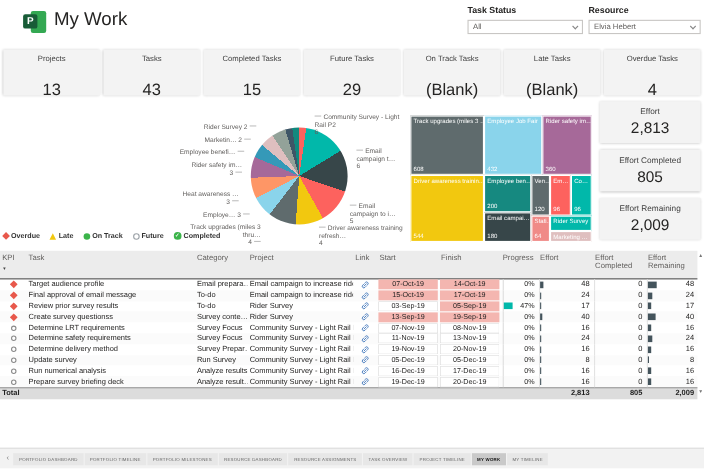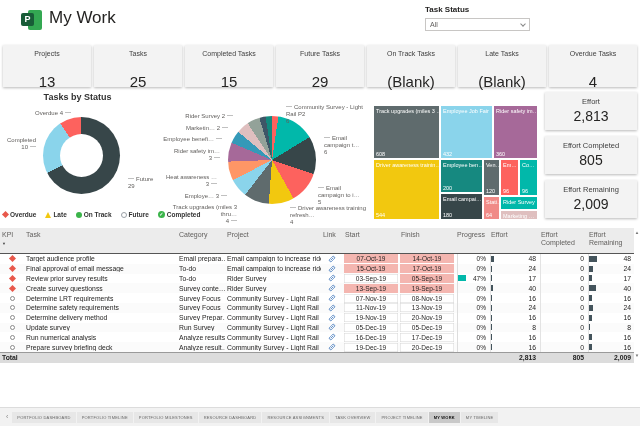--- a/index.html
+++ b/index.html
@@ -100,29 +100,36 @@
   </div>
   <div class="page-title">My Work</div>
 
   <div class="filter" style="left:425px">
     <div class="filter-label">Task Status</div>
     <div class="filter-box">
       <span>All</span>
       <span class="chev"></span>
     </div>
   </div>
+  <div class="filter" style="left:535px;width:102px">
+    <div class="filter-label">Resource</div>
+    <div class="filter-box">
+      <span>Elvia Hebert</span>
+      <span class="chev"></span>
+    </div>
+  </div>
 
   <div id="kpi-row">
       <div class="kpi-card">
         <div class="kpi-label">Projects</div>
         <div class="kpi-value">13</div>
       </div>
       <div class="kpi-card">
         <div class="kpi-label">Tasks</div>
-        <div class="kpi-value">25</div>
+        <div class="kpi-value">43</div>
       </div>
       <div class="kpi-card">
         <div class="kpi-label">Completed Tasks</div>
         <div class="kpi-value">15</div>
       </div>
       <div class="kpi-card">
         <div class="kpi-label">Future Tasks</div>
         <div class="kpi-value">29</div>
       </div>
       <div class="kpi-card">
@@ -132,32 +139,20 @@
       <div class="kpi-card">
         <div class="kpi-label">Late Tasks</div>
         <div class="kpi-value">(Blank)</div>
       </div>
       <div class="kpi-card">
         <div class="kpi-label">Overdue Tasks</div>
         <div class="kpi-value">4</div>
       </div>
     </div>
 
-  <div class="panel" id="donut-panel">
-    <div class="c-title">Tasks by Status</div>
-    <div id="donut" style="background: conic-gradient(rgb(55, 70, 73) 0deg, rgb(55, 70, 73) 242.79deg, rgb(138, 212, 235) 242.79deg, rgb(138, 212, 235) 326.51deg, rgb(253, 98, 94) 326.51deg, rgb(253, 98, 94) 360deg);">
-        <div class="hole"></div>
-      </div>
-    <div id="donut-labels" style="position:absolute;inset:0">
-        <div class="pt-label r" style="right: 84px; top: 18px;">Overdue 4</div>
-        <div class="pt-label r" style="right: 119px; top: 45px;">Completed
-10</div>
-        <div class="pt-label l" style="left: 128px; top: 84px;">Future 29</div>
-      </div>
-  </div>
 
   <div class="panel" id="pie-panel">
     <div id="pie" style="background: conic-gradient(rgb(253, 98, 94) 0deg, rgb(253, 98, 94) 8.37deg, rgb(1, 184, 170) 8.37deg, rgb(1, 184, 170) 58.6deg, rgb(55, 70, 73) 58.6deg, rgb(55, 70, 73) 108.84deg, rgb(253, 98, 94) 108.84deg, rgb(253, 98, 94) 150.7deg, rgb(242, 200, 15) 150.7deg, rgb(242, 200, 15) 184.19deg, rgb(95, 107, 109) 184.19deg, rgb(95, 107, 109) 217.67deg, rgb(138, 212, 235) 217.67deg, rgb(138, 212, 235) 242.79deg, rgb(254, 150, 102) 242.79deg, rgb(254, 150, 102) 267.91deg, rgb(166, 105, 153) 267.91deg, rgb(166, 105, 153) 293.02deg, rgb(53, 153, 184) 293.02deg, rgb(53, 153, 184) 309.77deg, rgb(223, 191, 191) 309.77deg, rgb(223, 191, 191) 326.51deg, rgb(147, 162, 153) 326.51deg, rgb(147, 162, 153) 343.26deg, rgb(62, 86, 103) 343.26deg, rgb(62, 86, 103) 351.63deg, rgb(18, 137, 126) 351.63deg, rgb(18, 137, 126) 360deg);"></div>
     <div id="pie-labels" style="position:absolute;inset:0">
         <div class="pt-label r" style="right: 134px; top: 21px;">Rider Survey 2</div>
         <div class="pt-label r" style="right: 139px; top: 33px;">Marketin… 2</div>
         <div class="pt-label r" style="right: 145px; top: 44px;">Employee benefi…</div>
         <div class="pt-label r" style="right: 147px; top: 56px;">Rider safety im…
 3</div>
         <div class="pt-label r" style="right: 150px; top: 82px;">Heat awareness …

